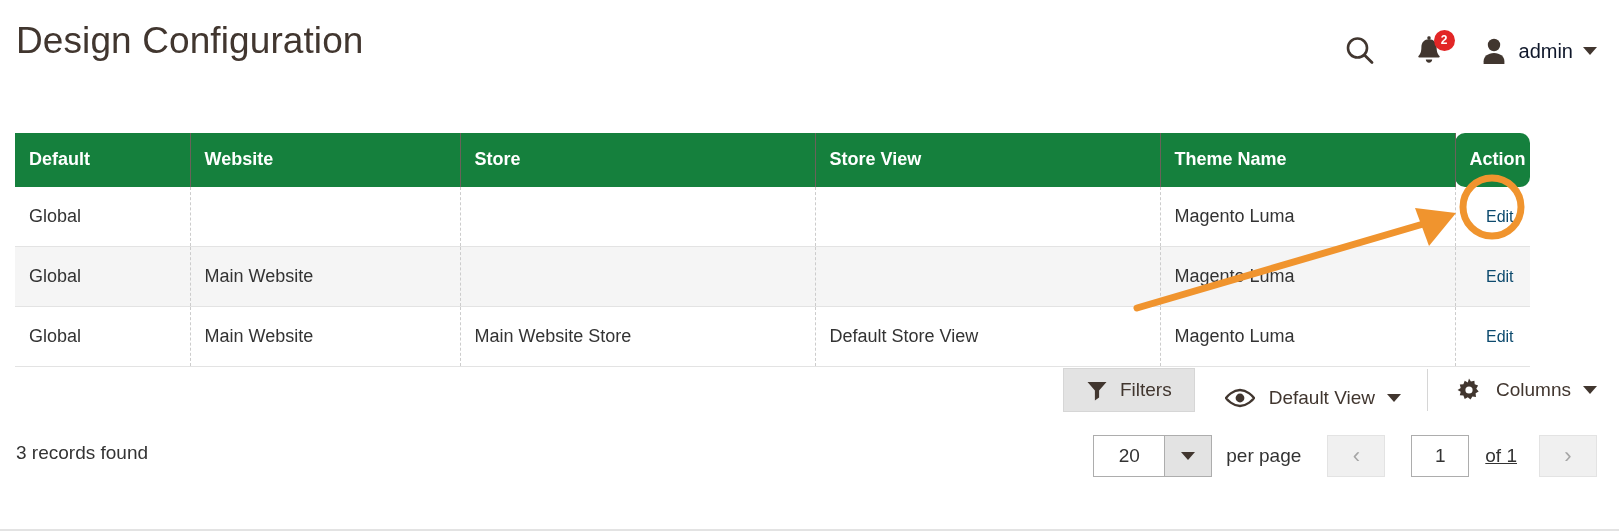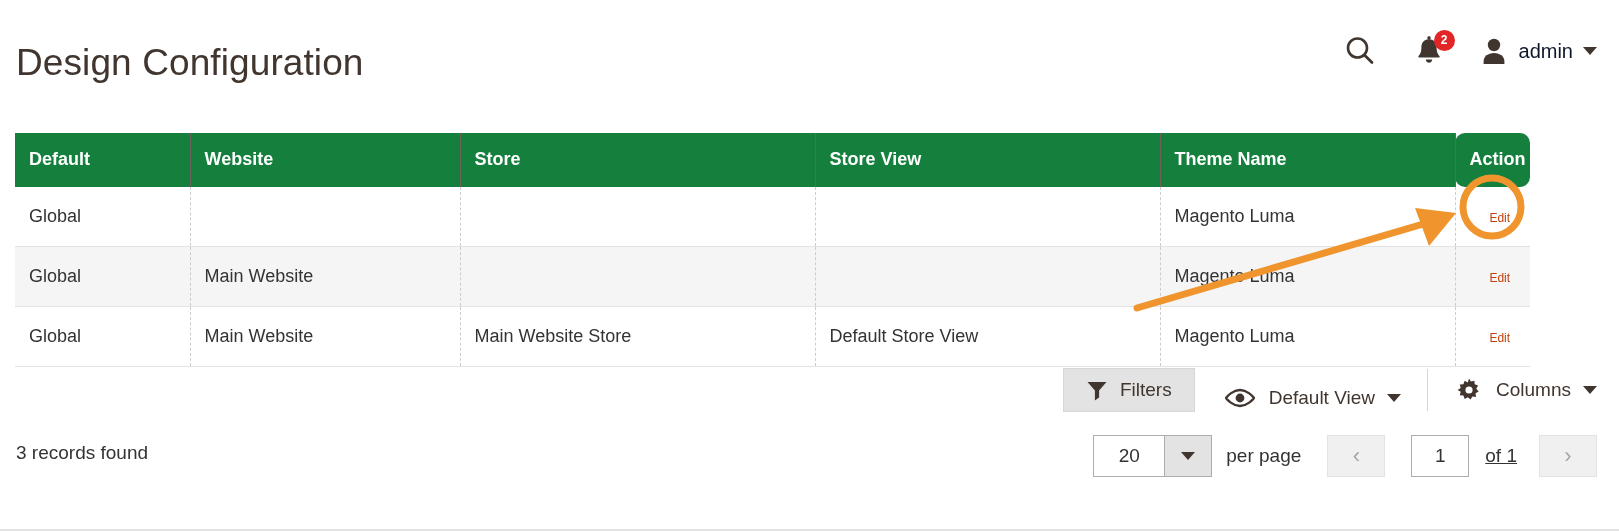--- a/index.html
+++ b/index.html
@@ -28,21 +28,21 @@
   .page-header {
     position: absolute;
     left: 0;
     top: 0;
     width: 1619px;
     height: 112px;
   }
   .page-title {
     position: absolute;
     left: 16px;
-    top: 42px;
+    top: 20px;
     font-size: 37px;
     font-weight: 400;
     color: #41362f;
     letter-spacing: 0.1px;
     white-space: nowrap;
   }
 
   .header-actions {
     position: absolute;
     right: 22px;
@@ -133,23 +133,23 @@
 
   .col-default   { width: 175px; }
   .col-website   { width: 270px; }
   .col-store     { width: 355px; }
   .col-storeview { width: 345px; }
   .col-theme     { width: 295px; }
   .col-action    { width: 75px; }
 
   td.action-cell { text-align: center; padding-left: 0; }
   a.edit-link {
-    color: #c2410c;
+    color: #0c4a6e;
     text-decoration: none;
-    font-size: 12px;
+    font-size: 16px;
     cursor: pointer;
   }
 
   
   .grid-toolbar {
     position: absolute;
     right: 22px;
     top: 368px;
     display: flex;
     align-items: center;

